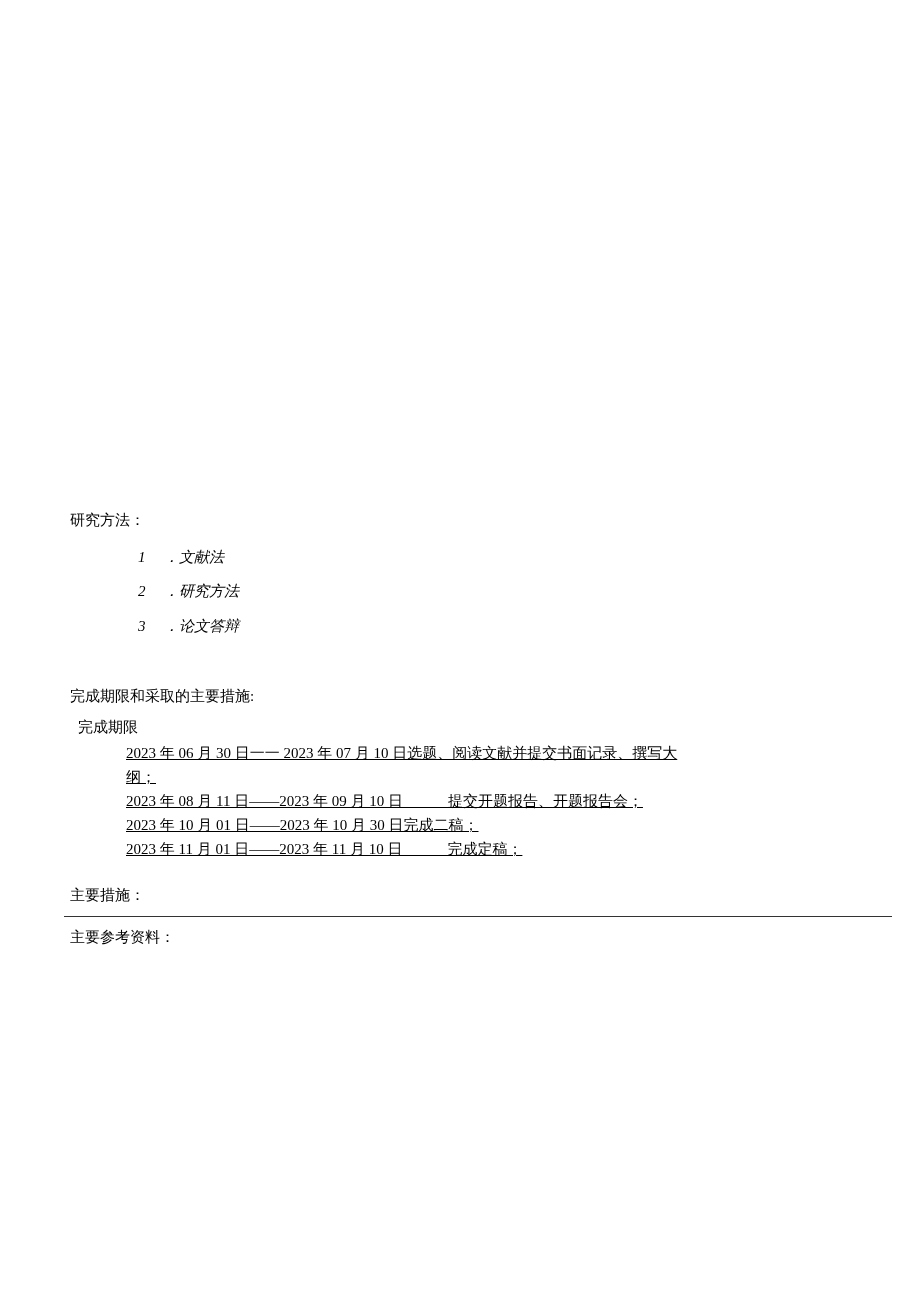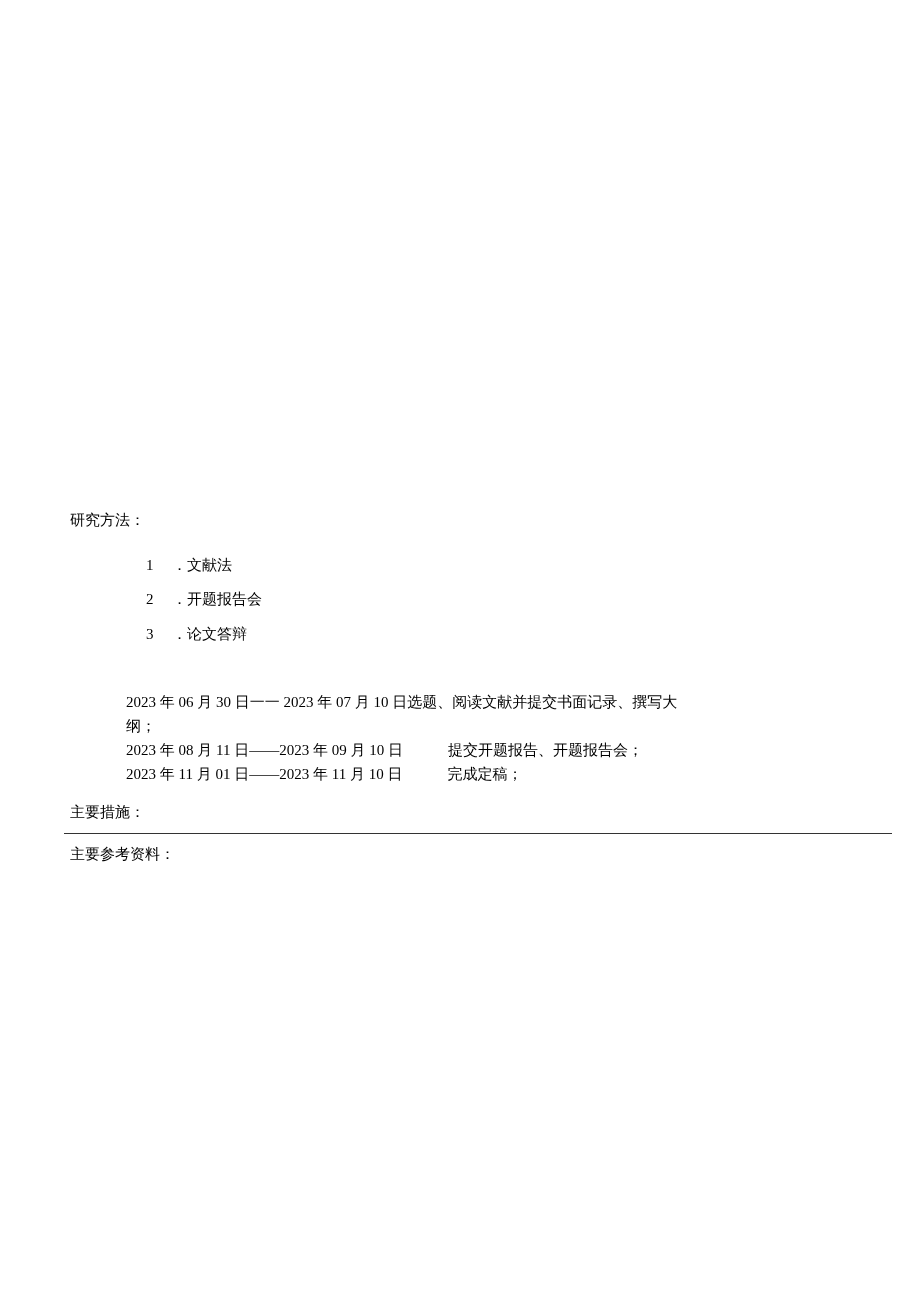--- a/index.html
+++ b/index.html
@@ -14,22 +14,23 @@
   }
   .page {
     padding: 500px 34px 0 70px;
     box-sizing: border-box;
   }
   .section-heading {
     margin-top: 6px;
     margin-bottom: 2px;
   }
   .ordered-list {
-    margin: 16px;
+    margin: 8px;
     padding-left: 60px;
+    font-style: italic;
   }
   .ordered-list li {
     list-style: none;
     margin: 6px 0;
   }
   .ordered-list .num {
     display: inline-block;
     width: 26px;
   }
   .schedule-block {
@@ -40,23 +41,24 @@
   }
   .dates-list {
     margin: 0 0 0 56px;
     padding: 0;
     line-height: 1.6;
   }
   .dates-list li {
     list-style: none;
     margin: 0;
     padding: 0;
+    text-decoration: underline;
   }
   .measures-block {
-    margin-top: 12px;
+    margin-top: 20px;
   }
   .measures-body {
     text-indent: 2em;
     margin-top: 6px;
     line-height: 1.55;
   }
   .hr {
     border: none;
     border-top: 1px solid #333333;
     margin: 6px -6px 4px -6px;
@@ -70,33 +72,36 @@
 
 <div class="page">
 
   <div class="section-heading">研究方法：</div>
 
   <ul class="ordered-list">
     <li>
       <span class="num">1</span><span>．文献法</span>
     </li>
     <li>
-      <span class="num">2</span><span>．开题报告会</span>
+      <span class="num">2</span><span>．研究方法</span>
     </li>
     <li>
       <span class="num">3</span><span>．论文答辩</span>
     </li>
   </ul>
 
   <div class="schedule-block">
+    <div class="section-heading">完成期限和采取的主要措施:</div>
+    <div class="sub-heading-indent">完成期限</div>
 
     <ul class="dates-list">
       <li>2023 年 06 月 30 日一一 2023 年 07 月 10 日选题、阅读文献并提交书面记录、撰写大</li>
       <li>纲；</li>
       <li>2023 年 08 月 11 日——2023 年 09 月 10 日   提交开题报告、开题报告会；</li>
+      <li>2023 年 10 月 01 日——2023 年 10 月 30 日完成二稿；</li>
       <li>2023 年 11 月 01 日——2023 年 11 月 10 日   完成定稿；</li>
     </ul>
   </div>
 
   <div class="measures-block">
     <div class="section-heading">主要措施：</div>
   </div>
 
   <hr class="hr">
 

